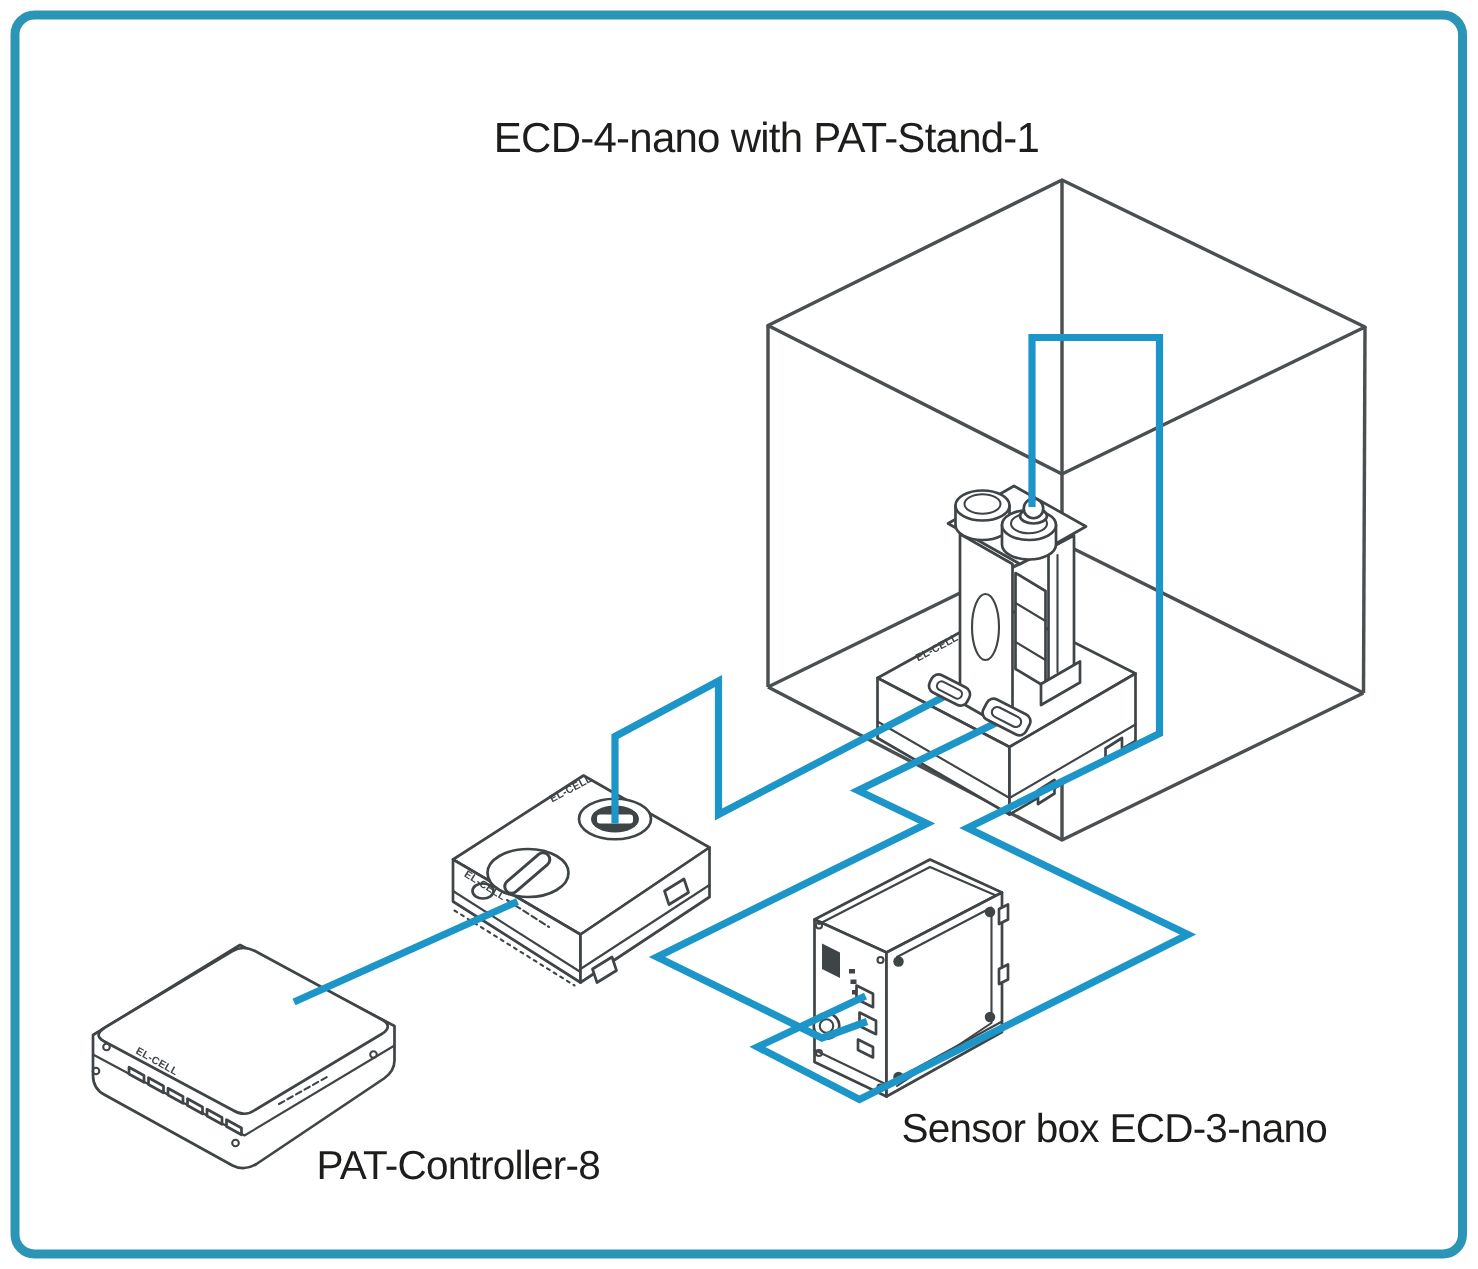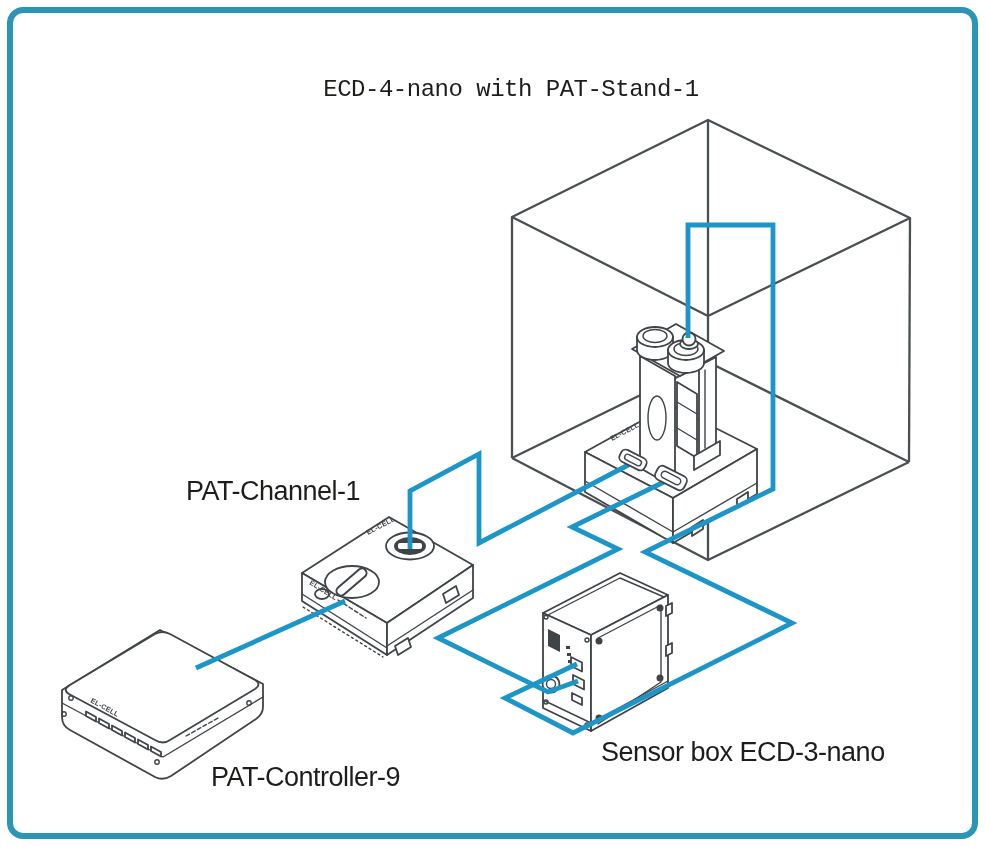--- a/index.html
+++ b/index.html
@@ -11,21 +11,21 @@
   *{margin:0;padding:0;box-sizing:border-box;}
   html,body{width:985px;height:846px;background:#fff;overflow:hidden;
     font-family:"Liberation Sans", sans-serif;}
   .stage{position:relative;width:985px;height:846px;background:#fff;}
   .frame{position:absolute;left:7px;top:7px;right:7px;bottom:7px;
     border:6px solid var(--color-frame);border-radius:16px;pointer-events:none;}
   svg.diagram{position:absolute;left:0;top:0;}
   .lbl{position:absolute;color:var(--color-ink);font-size:27px;letter-spacing:-0.5px;
     white-space:nowrap;}
   .title-line{position:absolute;transform:translateX(-50%);color:var(--color-ink);
-    font-size:24px;letter-spacing:-0.5px;white-space:nowrap;font-family:Liberation Mono, monospace;}
+    font-size:28px;letter-spacing:-0.5px;white-space:nowrap;}
   .device-outline{stroke:var(--color-outline);stroke-width:1.8;fill:#fff;
     stroke-linejoin:round;stroke-linecap:round;}
   .device-line{stroke:var(--color-outline);stroke-width:1.4;fill:none;
     stroke-linejoin:round;stroke-linecap:round;}
   .cube-line{stroke:#4a4f52;stroke-width:2.3;fill:none;stroke-linejoin:round;}
   .cable{stroke:var(--color-cable);stroke-width:4.8;fill:none;stroke-linejoin:miter;}
   .dark-fill{fill:var(--color-outline);stroke:none;}
   .brand-text{font-family:"Liberation Sans",sans-serif;font-size:7px;font-weight:bold;
     fill:var(--color-outline);letter-spacing:0.2px;}
 </style>
@@ -178,18 +178,17 @@
       <rect class="device-line" x="-9" y="-3" width="18" height="6" rx="3"></rect>
     </g>
     <g transform="translate(671,478) rotate(27)">
       <rect class="device-outline" x="-16" y="-7.5" width="32" height="15" rx="5"></rect>
       <rect class="device-line" x="-10.5" y="-3.5" width="21" height="7" rx="3.5"></rect>
     </g>
   </svg>
 
   <div class="title-line" style="left:511px;top:76px;">ECD-4-nano with PAT-Stand-1</div>
 
-  <div class="lbl" style="left:186px;top:476px;">PAT-Channel-1</div>
-  <div class="lbl" style="left:211px;top:762px;">PAT-Controller-9</div>
+  <div class="lbl" style="left:211px;top:762px;">PAT-Controller-8</div>
   <div class="lbl" style="left:601px;top:737px;">Sensor box ECD-3-nano</div>
 
   <div class="frame"></div>
 </div>
 
 </body></html>

